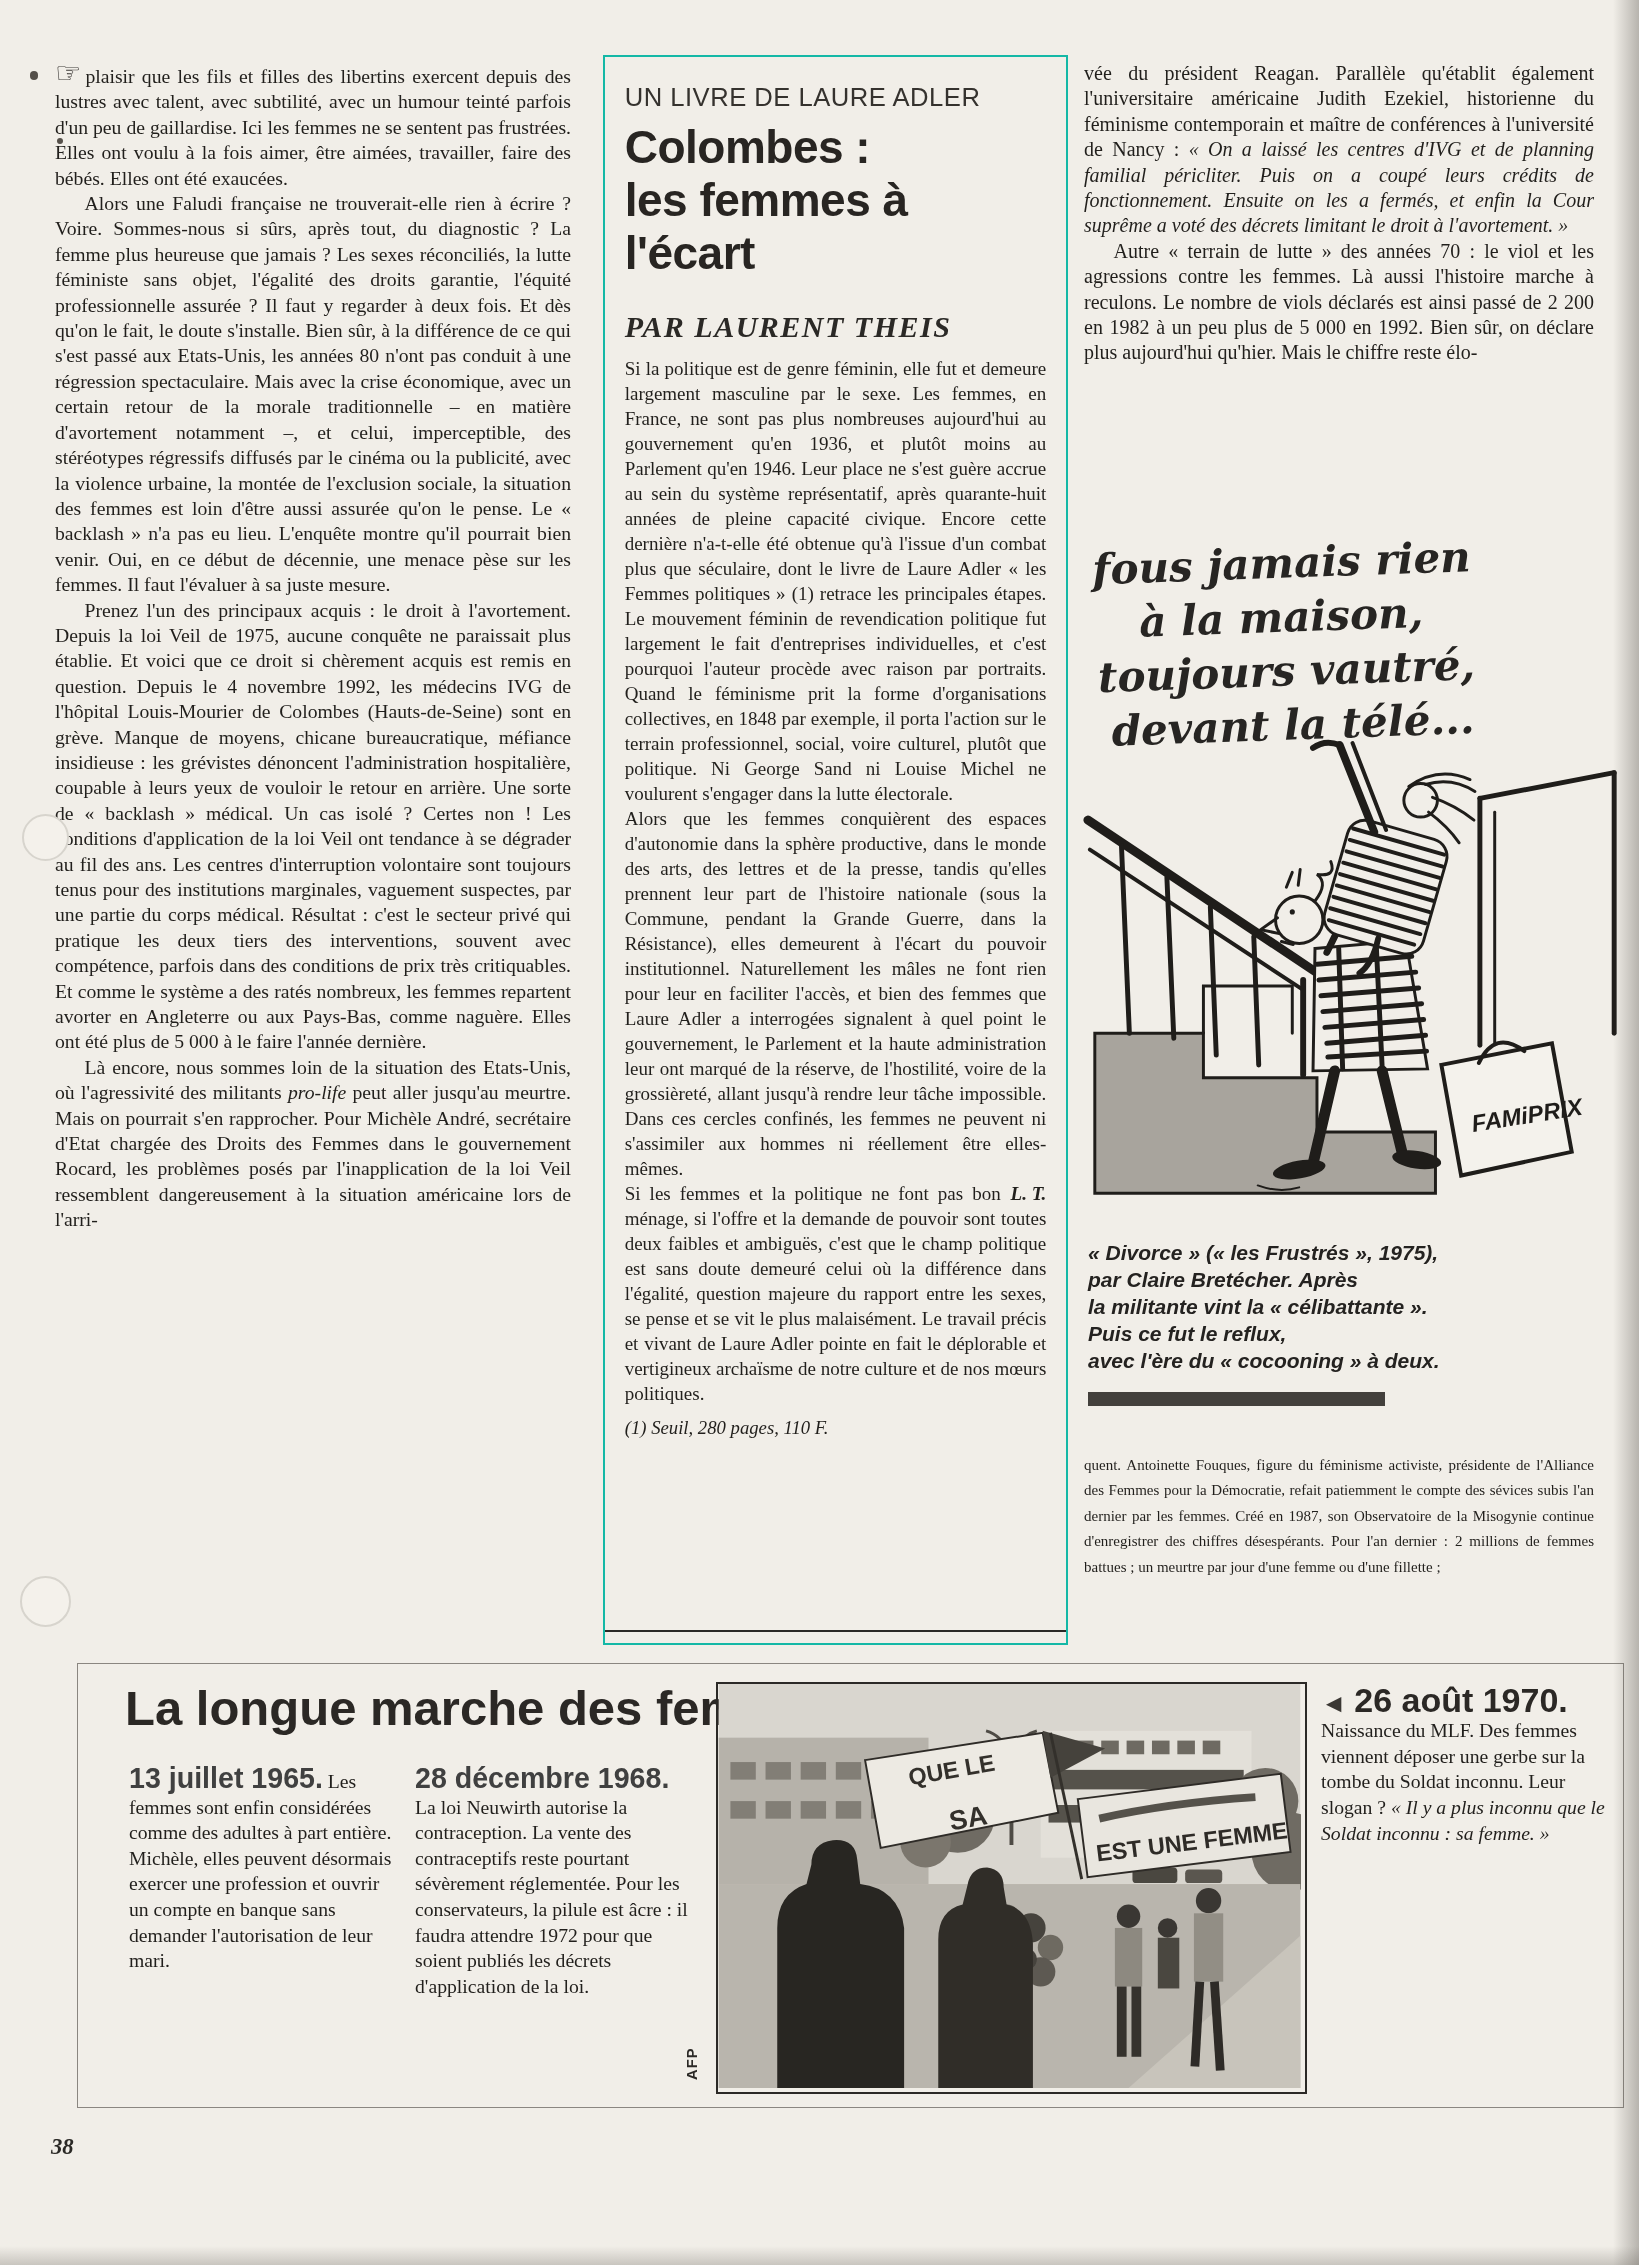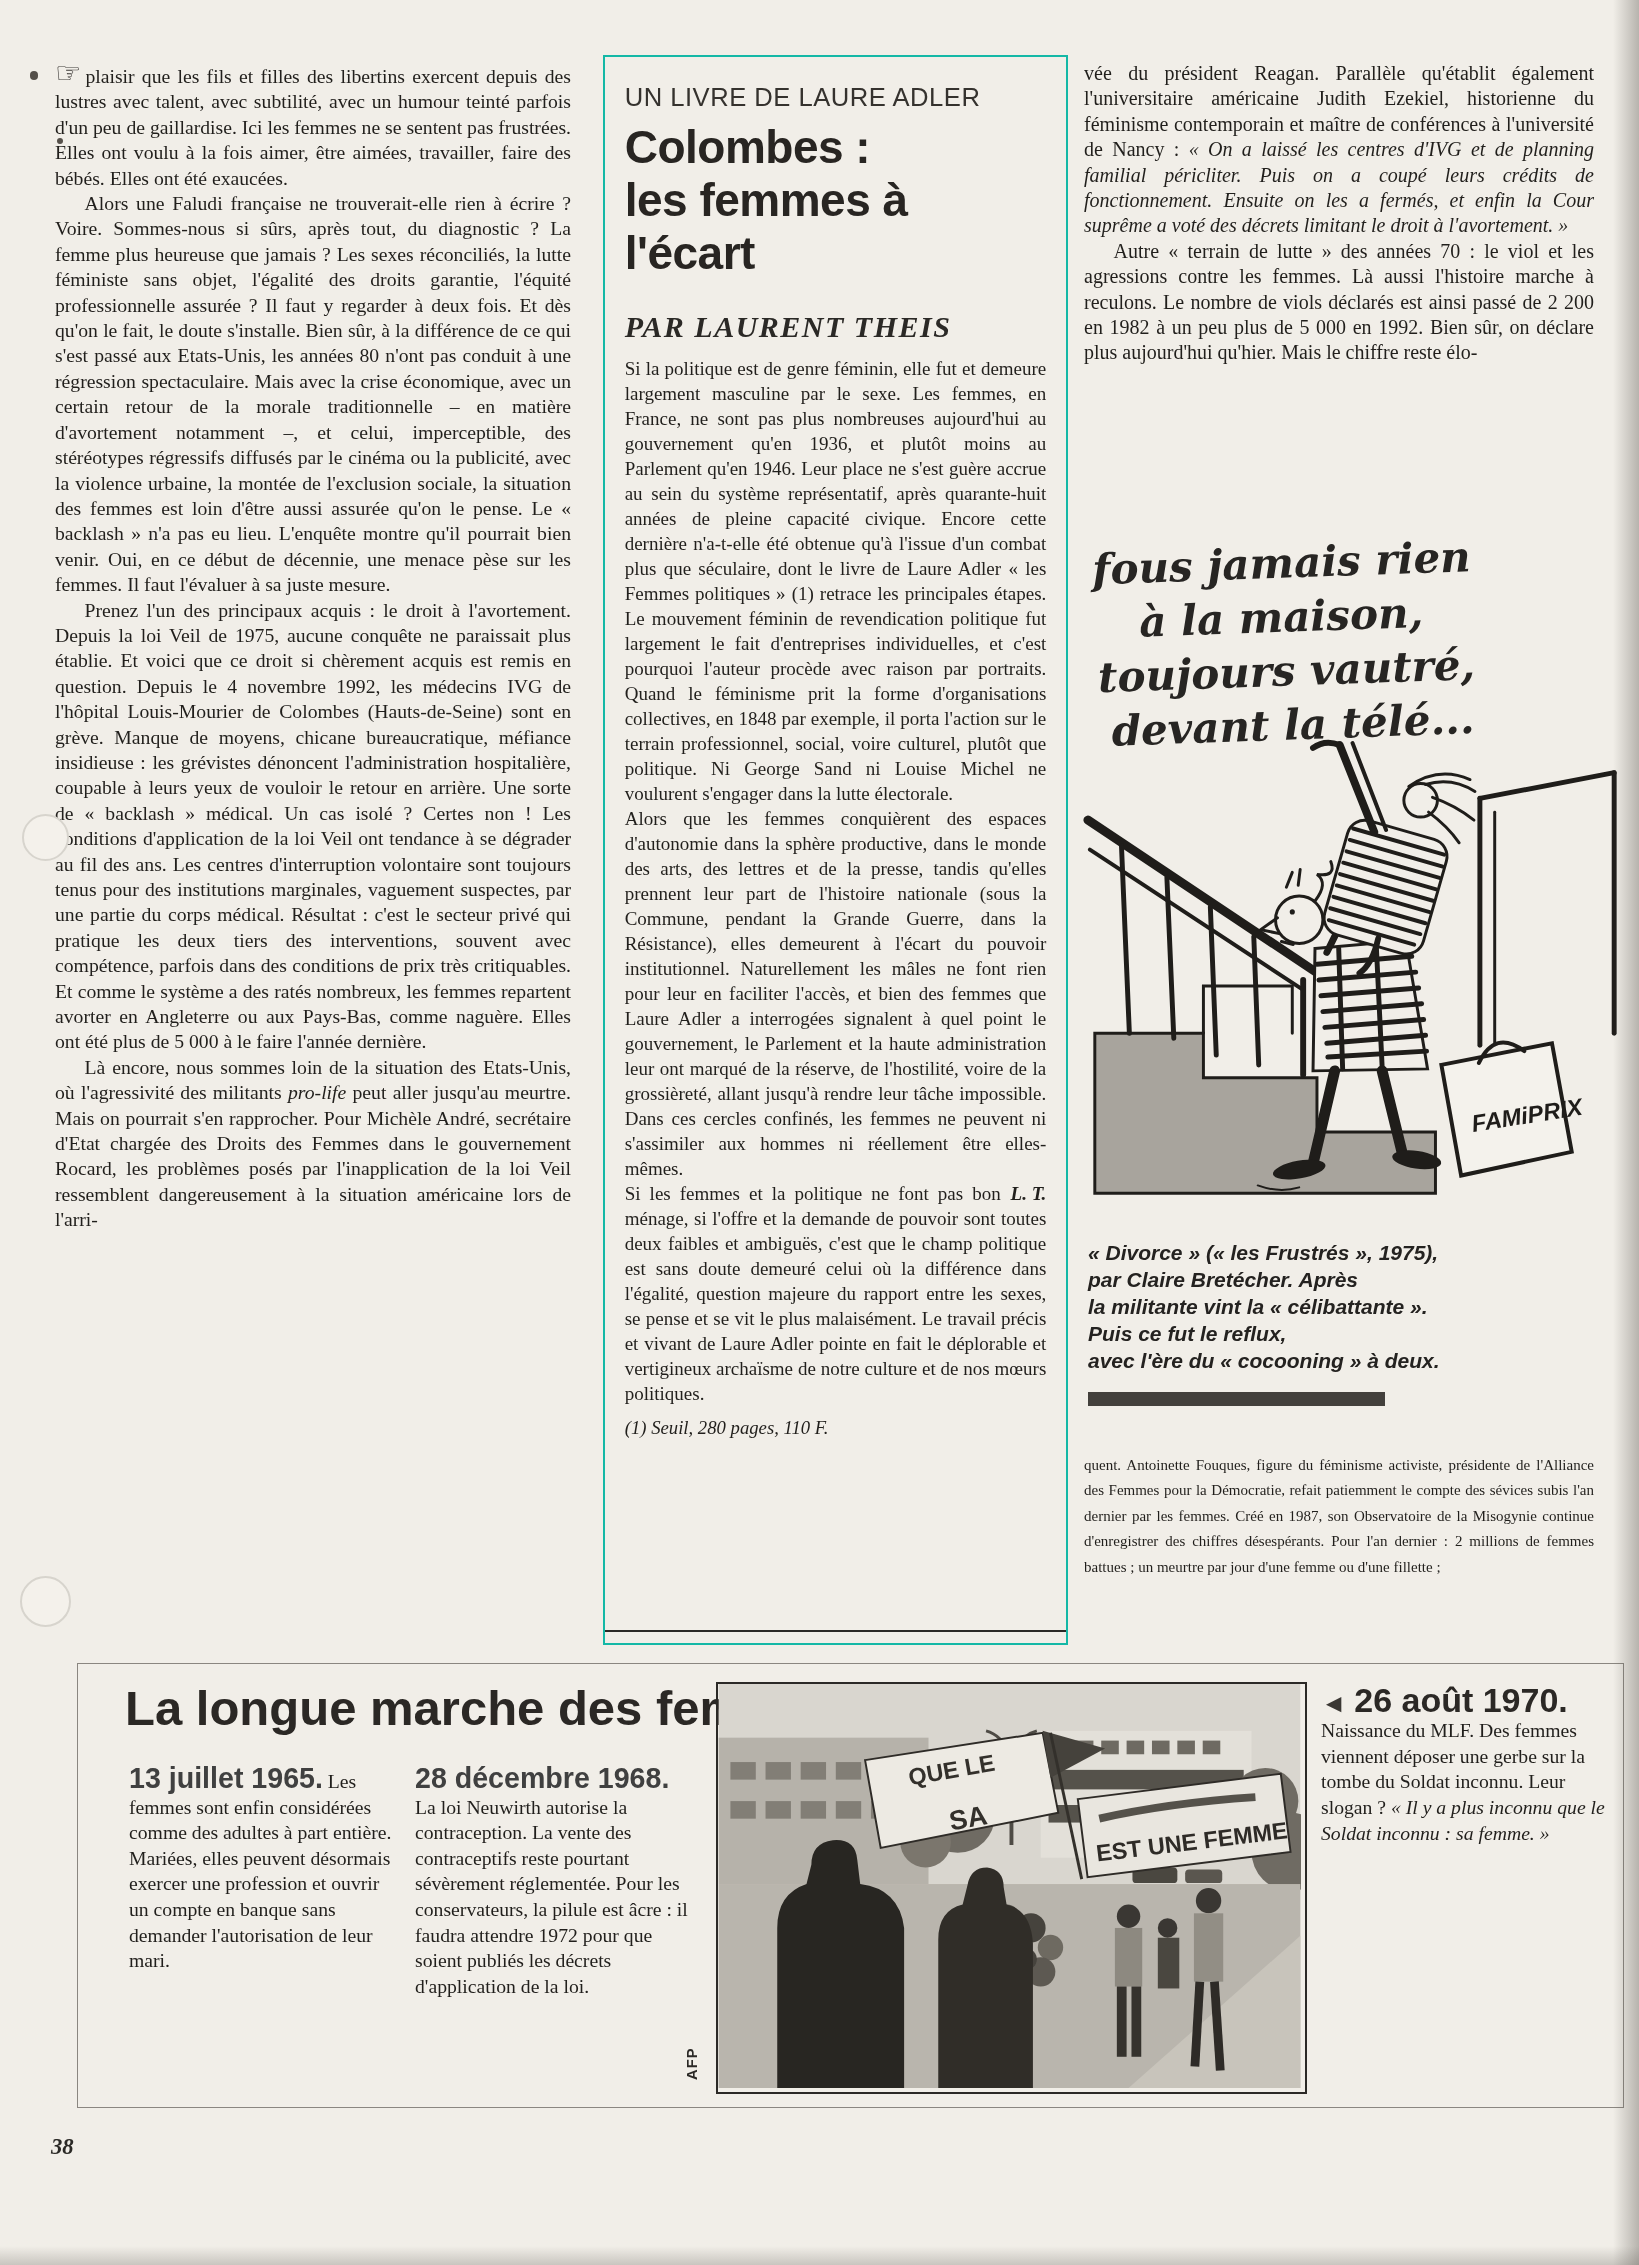--- a/index.html
+++ b/index.html
@@ -171,21 +171,21 @@
 <div class="divider-bar"></div>
 
 <div class="col-right-bottom">
   <p class="jtext">quent. Antoinette Fouques, figure du féminisme activiste, présidente de l'Alliance des Femmes pour la Démocratie, refait patiemment le compte des sévices subis l'an dernier par les femmes. Créé en 1987, son Observatoire de la Misogynie continue d'enregistrer des chiffres désespérants. Pour l'an dernier : 2 millions de femmes battues ; un meurtre par jour d'une femme ou d'une fillette ;</p>
 </div>
 
 <div class="timeline">
   <div class="tl-title">La longue marche des femmes</div>
 
   <div class="tl-entry tl-e1">
-    <p><span class="tl-date">13 juillet 1965.</span> <span>Les femmes sont enfin considérées comme des adultes à part entière. Mariées, elles peuvent désormais exercer une profession et ouvrir un compte en banque sans demander l'autorisation de leur mari.</span></p>
+    <p><span class="tl-date">13 juillet 1965.</span> <span>Les femmes sont enfin considérées comme des adultes à part entière. Michèle, elles peuvent désormais exercer une profession et ouvrir un compte en banque sans demander l'autorisation de leur mari.</span></p>
   </div>
 
   <div class="tl-entry tl-e2">
     <p><span class="tl-date">28 décembre 1968.</span><br>
     <span>La loi Neuwirth autorise la contraception. La vente des contraceptifs reste pourtant sévèrement réglementée. Pour les conservateurs, la pilule est âcre : il faudra attendre 1972 pour que soient publiés les décrets d'application de la loi.</span></p>
   </div>
 
   <div class="photo-frame">
     <svg viewBox="0 0 596 414" width="583" height="404">
       <rect width="596" height="414" fill="#d9d6cf"></rect>

